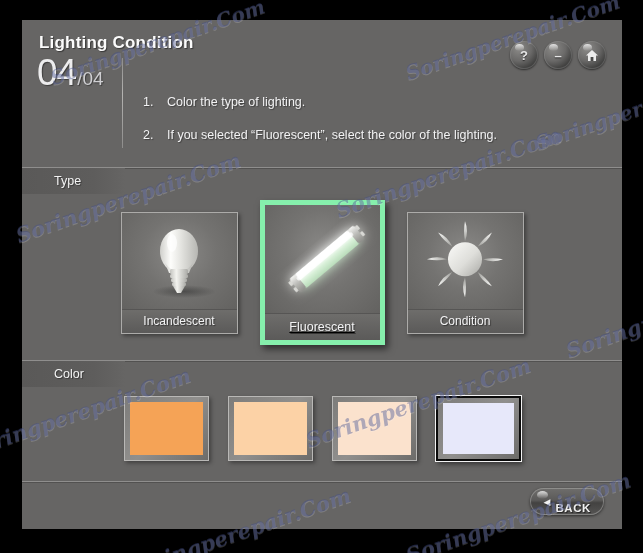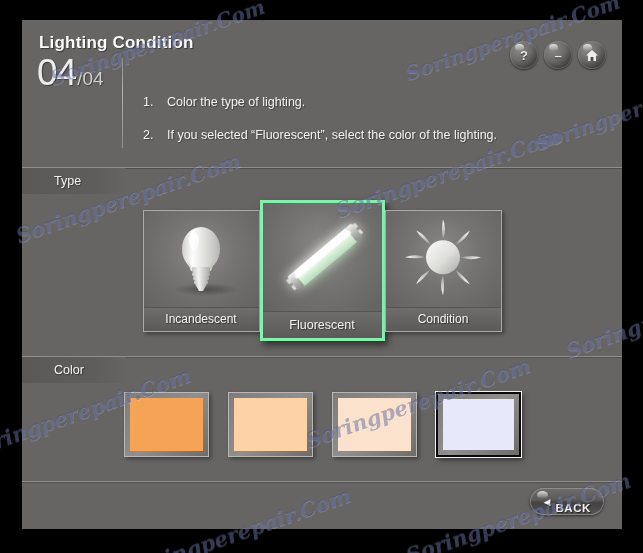--- a/index.html
+++ b/index.html
@@ -84,41 +84,42 @@
     position: relative; height: 26px; width: 103px;
     background: linear-gradient(to right, #5a5958 0%, #5e5d5c 70%, #666564 100%);
     display: flex; align-items: center;
   }
   .sec-tab span {
     margin-left: 32px; font-size: 12.5px; color: #f3f3f3; font-weight: normal;
     text-shadow: 1px 1px 1px rgba(0,0,0,.4);
   }
 
   
-  .cards { display: flex; justify-content: center; align-items: center; margin-top: 6px; }
+  .cards { display: flex; justify-content: center; align-items: center; gap: 22px; margin-top: 6px; }
   .card {
     width: 117px; background: #666564;
     border: 1px solid #acaba9;
     box-shadow: 2px 2px 4px rgba(0,0,0,.4);
     cursor: pointer;
   }
   .card .pic {
     height: 96px; position: relative; overflow: hidden;
     background: radial-gradient(ellipse at 50% 42%, #8a8987 0%, #747371 45%, #636260 100%);
   }
   .card .lbl {
     height: 24px; display: flex; align-items: center; justify-content: center;
     font-size: 12px; color: #f2f2f3;
     background: linear-gradient(to bottom, #6e6d6b, #5b5a59);
     border-top: 1px solid #565554;
     text-shadow: 1px 1px 1px rgba(0,0,0,.45);
   }
   .card.selected {
-    width: 125px; border: 3px solid #86efac;
+    width: 125px; border: 5px solid #86efac;
     box-shadow: 3px 4px 7px rgba(0,0,0,.55);
+    text-decoration: underline;
   }
   .card.selected .pic { height: 108px; }
   .card.selected .lbl { height: 27px; font-size: 12.5px; }
 
   
   .bulb { position: absolute; left: 50%; top: 12px; transform: translateX(-50%); }
   .shadow-blob {
     position: absolute; left: 50%; top: 72px;
     width: 64px; height: 13px; transform: translateX(-42%) ;
     background: radial-gradient(ellipse at 50% 50%, rgba(40,40,40,.5), rgba(40,40,40,0) 70%);

